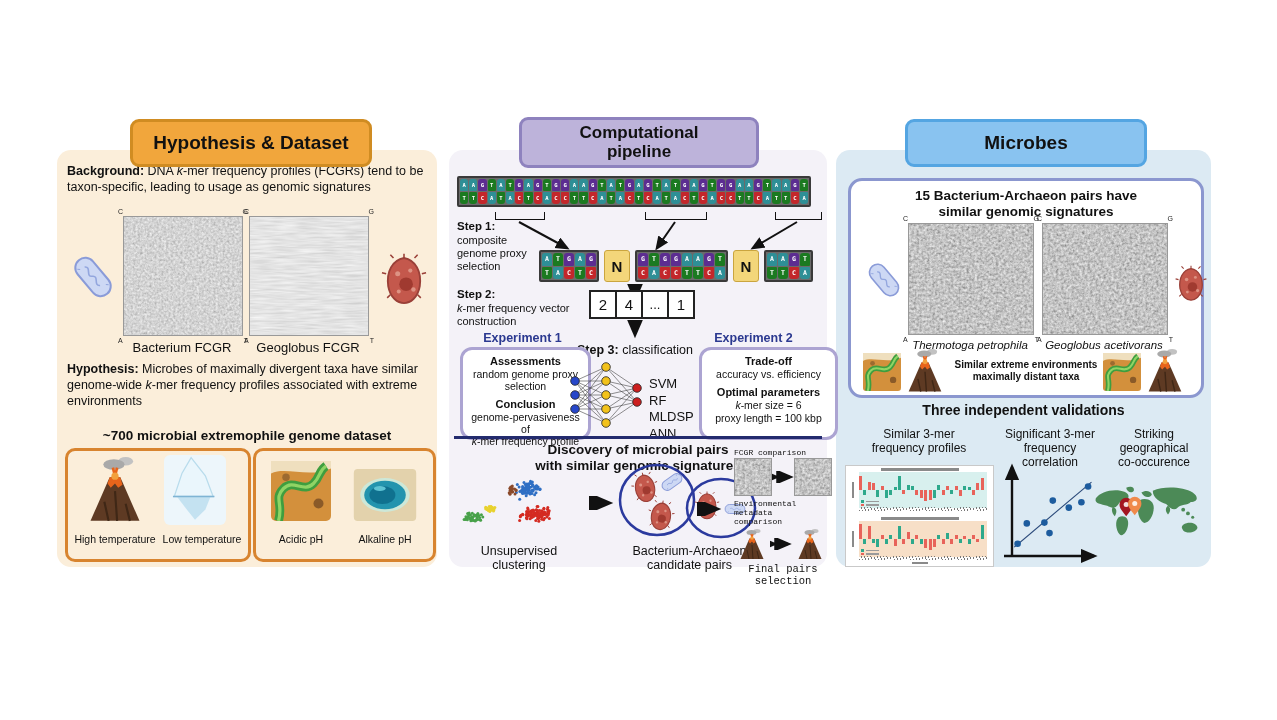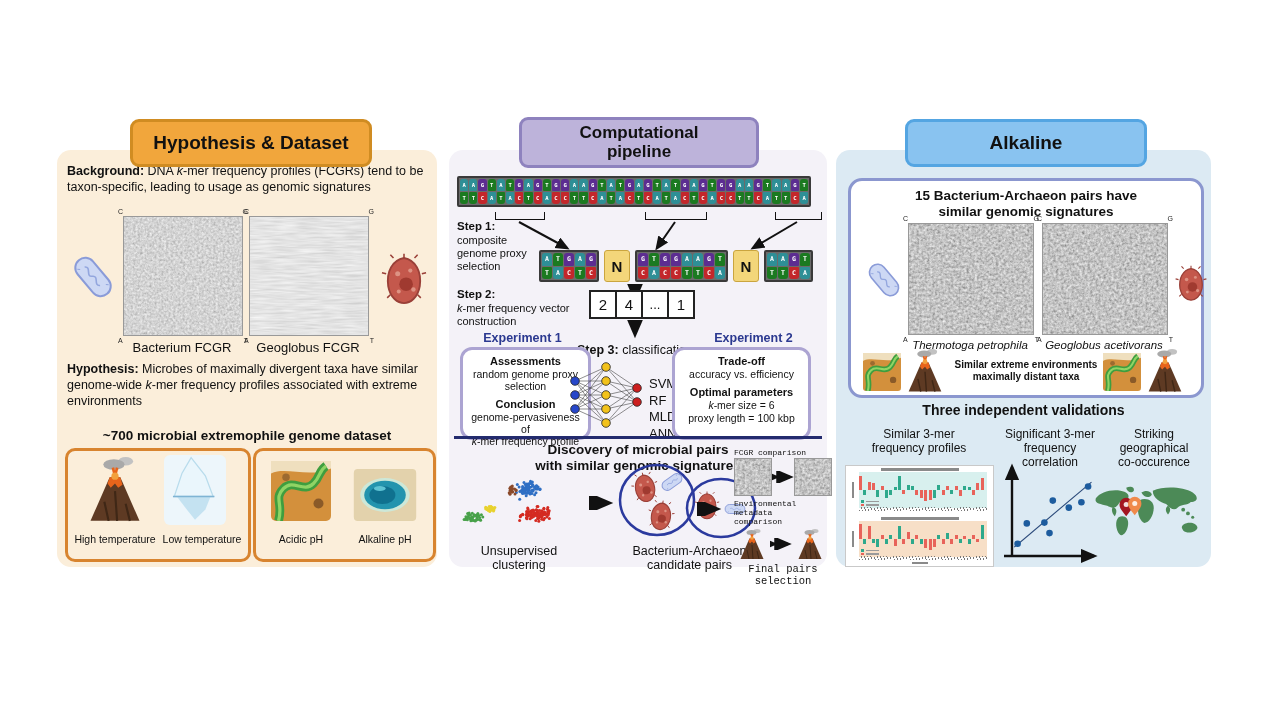--- a/index.html
+++ b/index.html
@@ -556,21 +556,21 @@
         <circle cx="70" cy="44" r="4.3" fill="#CC1F1F" stroke="#222" stroke-width="0.8"></circle>
       </svg>
     <div class="abs" style="left:200px;top:226px;font-size:13px;line-height:16.5px;">
       <div>SVM</div>
       <div>RF</div>
       <div>MLDSP</div>
       <div>ANN</div>
     </div>
 
     <div class="exptitle" style="left:238px;top:181px;width:133px;">Experiment 2</div>
-    <div class="expbox" style="left:223px;top:197px;width:127px;height:77px;">
+    <div class="expbox" style="left:250px;top:197px;width:127px;height:77px;">
       <div class="b" style="font-size:11px;">Trade-off</div>
       <div>accuracy vs. efficiency</div>
       <div style="height:6px;"></div>
       <div class="b" style="font-size:11px;">Optimal parameters</div>
       <div><span style="font-style: italic;">k</span><span>-mer size = 6</span></div>
       <div>proxy length = 100 kbp</div>
     </div>
 
     <div class="abs" style="left:5px;top:286px;width:368px;height:3px;background:#232B6E;"></div>
 
@@ -908,21 +908,21 @@
         <svg width="36" height="32" viewBox="-26 -36 52 64">
             <use href="#ico-volcano"></use>
           </svg>
       </div>
       <div class="c" style="font-size:10.5px;margin-top:3px;width:98px;">Final pairs selection</div>
     </div>
   </div>
 
   <div class="panel" id="p-right" style="left: 836px; top: 150px; width: 375px; height: 417px; background: rgb(220, 234, 243);"></div>
   <div class="hdr" style="left: 905px; top: 119px; width: 236px; height: 42px; font-size: 19px; background: rgb(137, 195, 240); border: 3px solid rgb(84, 165, 226);">
-      <span>Alkaline</span>
+      <span>Microbes</span>
     </div>
 
   <div class="abs" style="left:836px;top:150px;width:375px;height:417px;z-index:2;">
     <div class="abs" style="left:12px;top:28px;width:350px;height:214px;background:#fff;border:3px solid #8B97CF;border-radius:14px;">
       <div class="c b pre" style="margin-top:7px;font-size:13.5px;line-height:1.15;">15 Bacterium-Archaeon pairs have
 similar genomic signatures</div>
 
       <svg class="abs" style="left:8px;top:72px;" width="50" height="54" viewBox="-28 -30 56 60">
         <use href="#ico-bact" transform="rotate(-40) scale(0.92)"></use>
       </svg>

